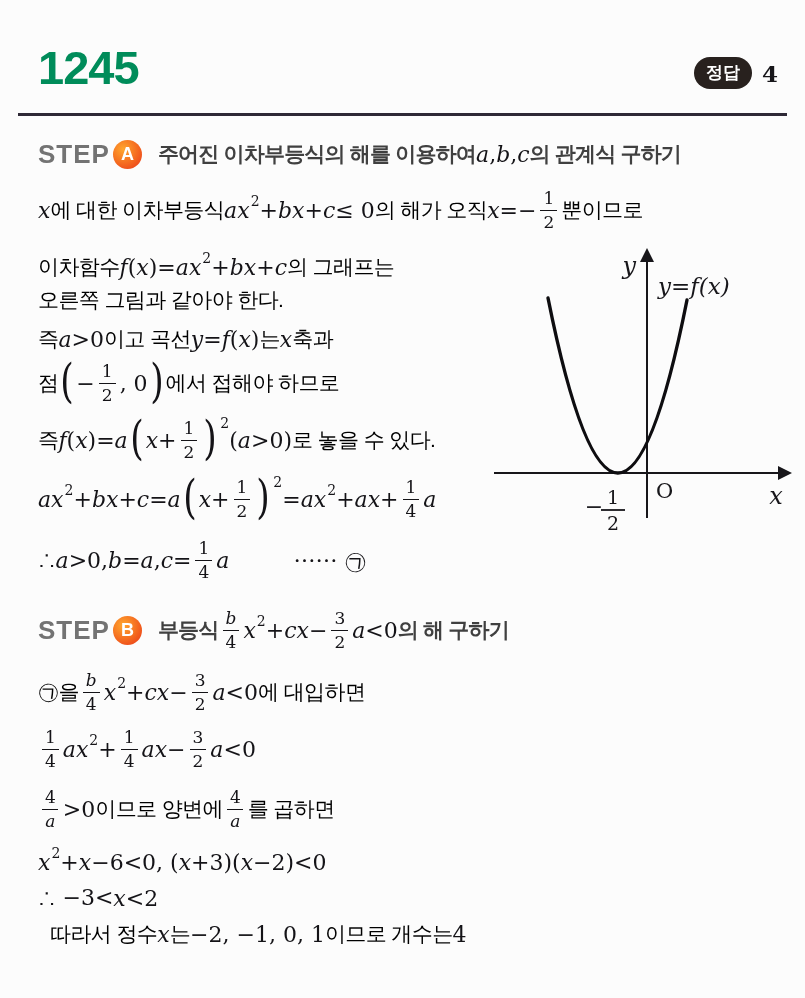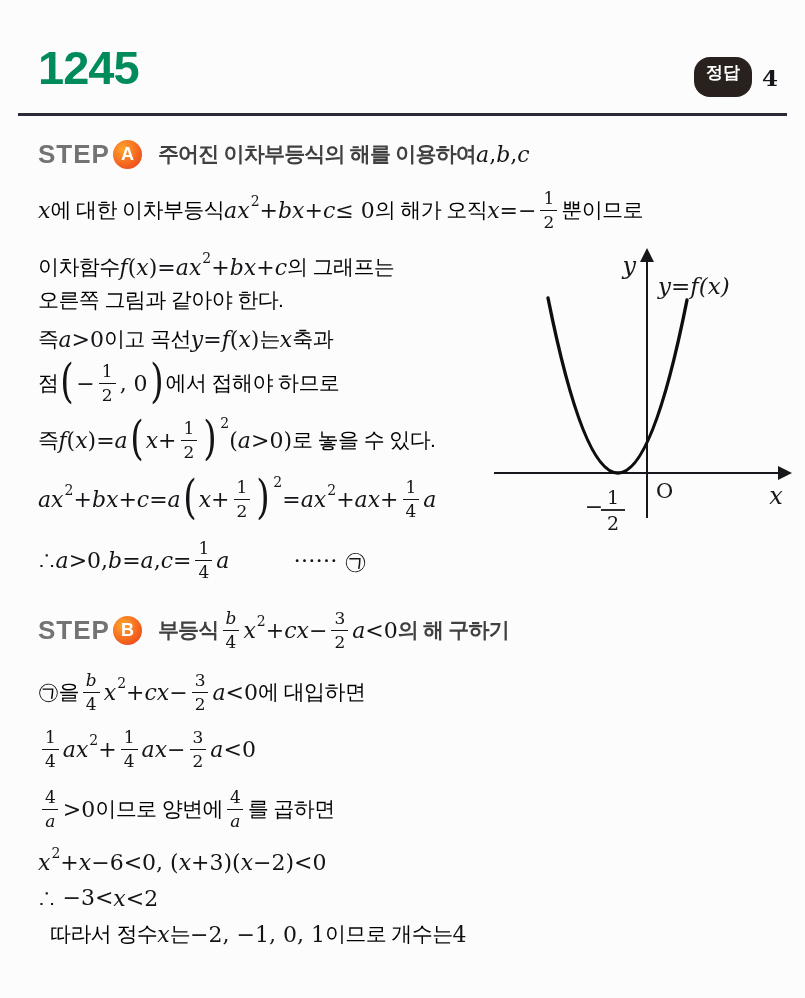--- a/index.html
+++ b/index.html
@@ -10,21 +10,21 @@
   }
   
   .problem-number{
     position:absolute;left:38px;top:40px;
     font-size:47px;font-weight:800;letter-spacing:-1px;color:#008C5A;
     font-family:"Liberation Sans",sans-serif;
   }
   .answer-row{position:absolute;left:694px;top:57px;display:flex;align-items:center;}
   .answer-pill{
     background:#28211e;color:#fff;border-radius:16px;
-    padding:4px 12px 13px;font-size:17px;font-weight:700;letter-spacing:0;text-align:center;
+    padding:4px 12px 5px;font-size:17px;font-weight:700;letter-spacing:0;text-align:center;
   }
   .answer-value{
     margin-left:10px;font-family:"DejaVu Serif",serif;font-weight:700;font-size:23px;color:#17161a;
   }
   .rule{position:absolute;left:18px;top:113px;width:769px;height:3px;background:#2e2936;}
   
   .step-row{position:absolute;display:flex;align-items:center;white-space:nowrap;}
   .step-word{
     color:#737373;font-weight:700;font-size:26px;letter-spacing:1px;
     font-family:"Liberation Sans",sans-serif;
@@ -83,20 +83,21 @@
   <div class="step-row" style="left:38px;top:136px;height:36px;">
     <span class="step-word">STEP</span>
     <span class="step-badge">A</span>
     <span class="step-title">
         <span class="seg-kb">주어진 이차부등식의 해를 이용하여 </span>
         <span class="seg-m">a</span>
         <span class="seg-n">, </span>
         <span class="seg-m">b</span>
         <span class="seg-n">, </span>
         <span class="seg-m">c</span>
+        <span class="seg-kb">의 관계식 구하기</span>
       </span>
   </div>
 
   <div class="line" style="left:38px;top:180px;height:60px;">
       <span class="seg-m">x</span>
       <span class="seg-ko">에 대한 이차부등식 </span>
       <span class="seg-m">ax</span>
       <span class="seg-sup">2</span>
       <span class="seg-n">+</span>
       <span class="seg-m">bx</span>

